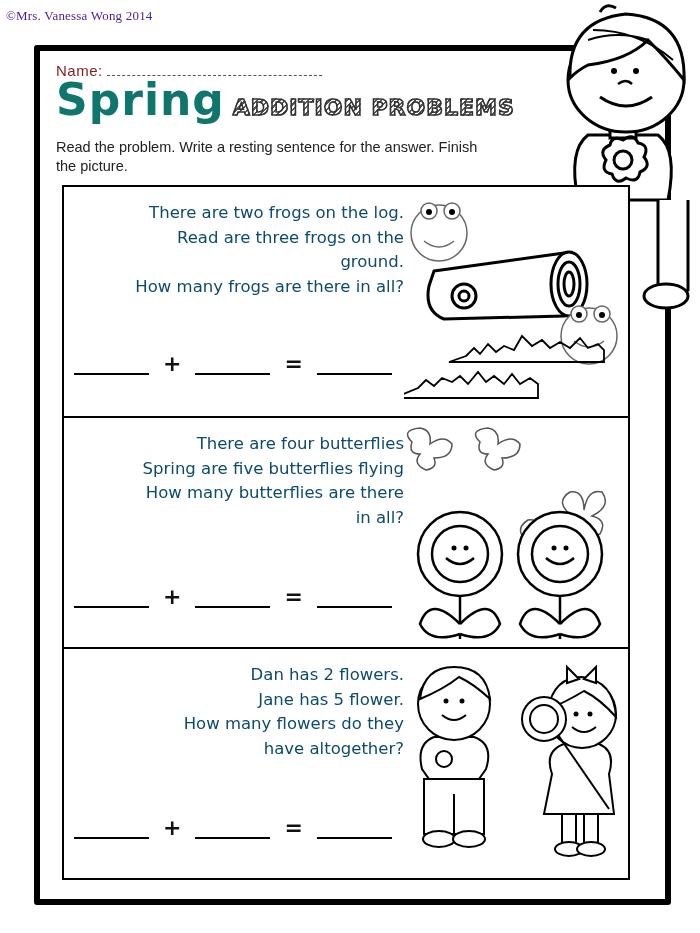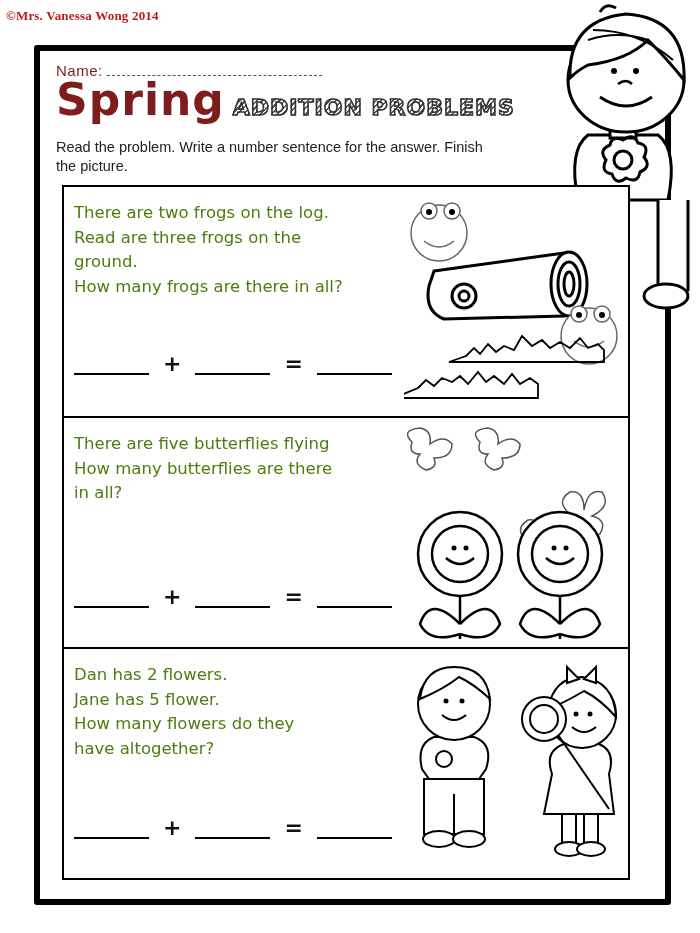--- a/index.html
+++ b/index.html
@@ -1,39 +1,39 @@
 <!DOCTYPE html>
 <html><head>
 <meta charset="utf-8">
 <style>
   html, body { margin:0; padding:0; background:#fff; }
   body { width:700px; height:933px; position:relative; overflow:hidden;
          font-family:"DejaVu Sans", sans-serif; color:#111; }
   .copyright { position:absolute; left:6px; top:8px; font-family:"Liberation Serif", serif;
-               font-weight:bold; font-size:13px; letter-spacing:0.2px; color:#b91c1c; }
+               font-weight:normal; font-size:13px; letter-spacing:0.2px; color:#4c1d95; }
   .outer { position:absolute; left:34px; top:45px; width:625px; height:848px;
            border:6px solid #000; border-radius:3px; background:#fff; }
   .name-row { position:absolute; left:56px; top:62px; font-family:"Liberation Sans", sans-serif;
               font-size:15px; color:#7f1d1d; letter-spacing:0.5px; }
   .name-line { display:inline-block; width:215px; border-bottom:1.5px dashed #555; margin-left:4px; height:12px; vertical-align:baseline; }
   .title { position:absolute; left:56px; top:74px; white-space:nowrap; }
   .title-main { font-family:"DejaVu Sans", sans-serif; font-weight:bold; font-size:44px;
-                letter-spacing:1px; color:#7f1d1d; vertical-align:baseline; }
+                letter-spacing:1px; color:#0f766e; vertical-align:baseline; }
   .title-sub { font-family:"DejaVu Sans", sans-serif; font-weight:bold; font-size:22px;
                color:transparent; -webkit-text-stroke:1.6px #333; letter-spacing:1px;
                background:repeating-linear-gradient(135deg,#555 0 1.5px,transparent 1.5px 4px);
                -webkit-background-clip:text; background-clip:text; margin-left:8px; }
   .instructions { position:absolute; left:56px; top:138px; width:440px;
                   font-family:"Liberation Sans", sans-serif; font-size:14.5px; line-height:19px; color:#222; }
   .inner { position:absolute; left:62px; top:185px; width:564px; height:691px;
            border:2.5px solid #000; background:#fff; }
   .problem { position:absolute; left:0; width:564px; border-bottom:2.5px solid #000; }
   .problem:last-child { border-bottom:none; }
   .ptext { position:absolute; left:10px; top:14px; width:330px;
-           font-family:"DejaVu Sans", sans-serif; font-size:16.5px; line-height:24.5px; color:#4d7c0f; }
+           font-family:"DejaVu Sans", sans-serif; font-size:16.5px; line-height:24.5px; color:#0c4a6e;text-align:right; }
   .ptext div { white-space:nowrap; }
   .equation { position:absolute; left:10px; display:flex; align-items:flex-end; }
   .blank { display:inline-block; width:75px; border-bottom:2px solid #000; height:20px; }
   .op { font-weight:bold; font-size:22px; margin:0 14px; line-height:22px; }
   .art { position:absolute; }
   .boy-corner { position:absolute; left:548px; top:0; width:150px; height:315px; }
 </style>
 </head>
 <body>
 
@@ -61,21 +61,21 @@
 </svg>
 
 <div class="name-row">
   <span>Name:</span><span class="name-line"></span>
 </div>
 
 <div class="title">
   <span class="title-main">Spring</span><span class="title-sub">ADDITION PROBLEMS</span>
 </div>
 
-<div class="instructions">Read the problem. Write a number sentence for the answer. Finish the picture.</div>
+<div class="instructions">Read the problem. Write a resting sentence for the answer. Finish the picture.</div>
 
 <div class="inner">
 
   <div class="problem" style="top:0;height:229px;">
     <div class="ptext">
       <div>There are two frogs on the log.</div>
       <div>Read are three frogs on the</div>
       <div>ground.</div>
       <div>How many frogs are there in all?</div>
     </div>
@@ -111,21 +111,22 @@
         <circle cx="198" cy="124" r="3" fill="#000"></circle>
       <g fill="none" stroke="#000" stroke-width="1.8">
         <path d="M62 165 l8 -8 l6 6 l8 -10 l8 8 l8 -6 l10 4 l8 -14 l10 10 l10 -6 l8 8 l10 -6 l10 6 l10 -10 l8 10 l10 -4 l6 6 v12 h-155 z"></path>
         <path d="M14 197 l8 -8 l8 6 l8 -8 l10 4 l8 -6 l8 8 l10 -12 l8 10 l8 -6 l10 8 l8 -10 l8 10 l10 -6 l8 6 v14 h-144 z"></path>
       </g>
     </svg>
   </div>
 
   <div class="problem" style="top:231px;height:229px;">
     <div class="ptext">
-      <div>There are five butterflies flying</div>
+      <div>There are four butterflies</div>
+      <div>Spring are five butterflies flying</div>
       <div>How many butterflies are there</div>
       <div>in all?</div>
     </div>
     <div class="equation" style="top:168px;">
       <span class="blank"></span>
       <span class="op">+</span>
       <span class="blank"></span>
       <span class="op">=</span>
       <span class="blank"></span>
     </div>

